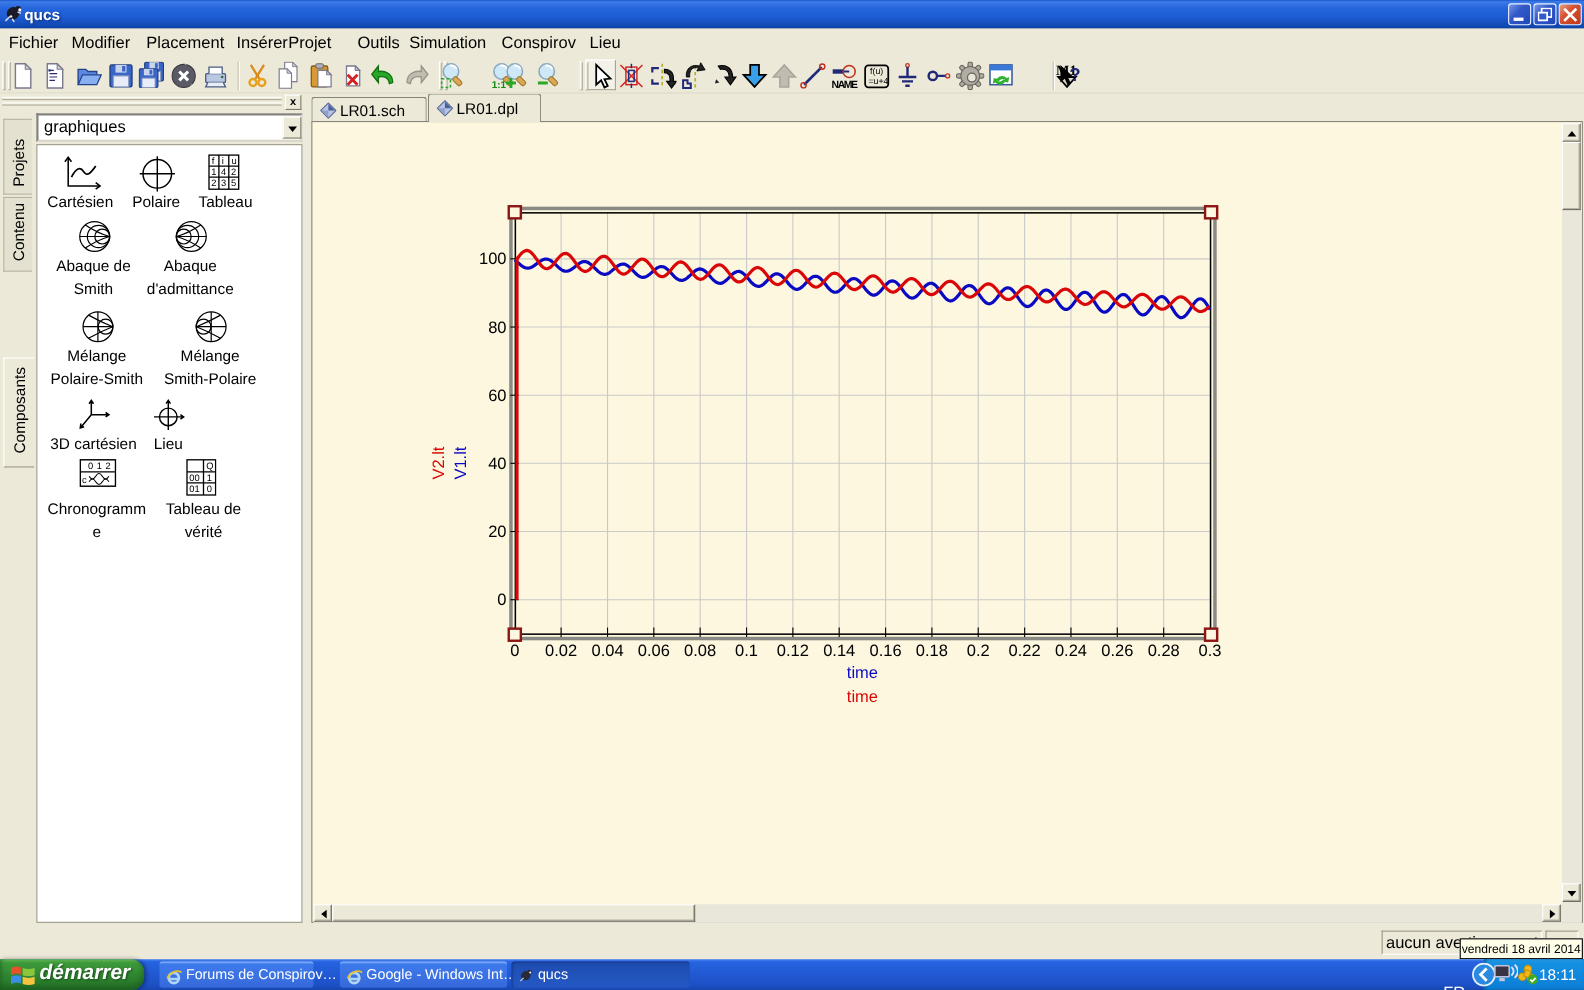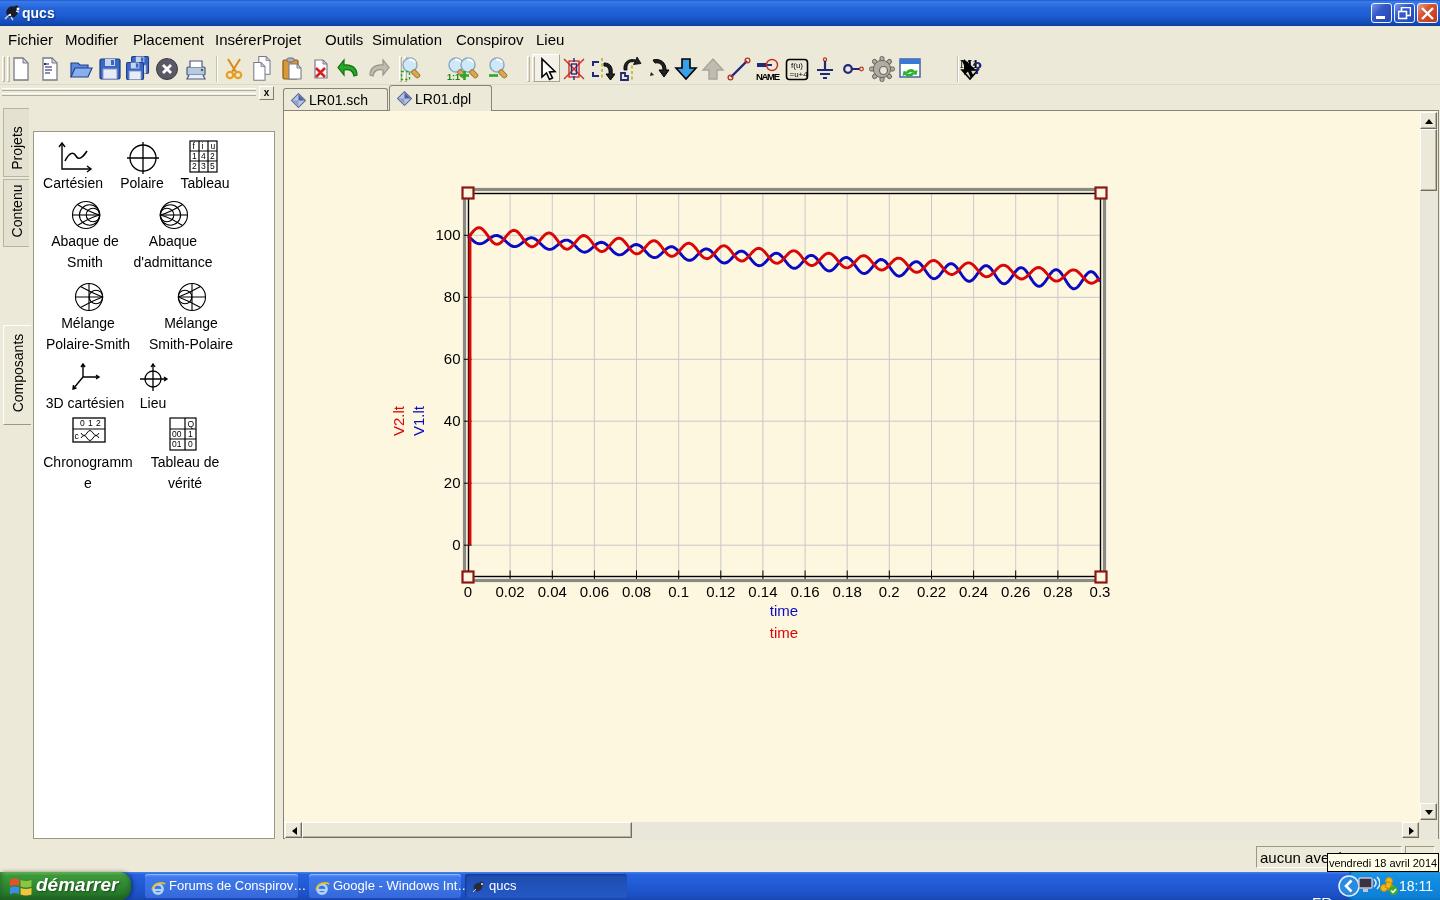--- a/index.html
+++ b/index.html
@@ -393,20 +393,24 @@
       <span class="gripline" style="top:0"></span>
       <span class="gripline" style="top:5px"></span>
     </div>
  <div class="abs" id="dockclose">x</div>
  <div class="abs vtab" id="vtab1" style="top:23px;height:69px"></div>
  <div class="abs vtab" id="vtab2" style="top:94px;height:68px"></div>
  <div class="abs vtab" id="vtab3" style="top:240px;height:100px"></div>
  <div class="vlab" style="left:17px;top:63px">Projets</div>
  <div class="vlab" style="left:17px;top:126px">Contenu</div>
  <div class="vlab" style="left:18px;top:288px">Composants</div>
+ <div class="abs" id="combo">
+      <span class="ctext">graphiques</span>
+      <span class="abs" id="cbtn"></span>
+    </div>
  <div class="abs" id="list">
 <div class="abs" style="left:23px;top:9px"><svg width="38" height="34" viewBox="0 0 38 34">
           <g stroke="#000" stroke-width="1.4" fill="none">
             <path d="M5 2 v26 h28"></path>
             <path d="M2 6 l3 -4 3 4 M30 25 l4 3 -4 3"></path>
             <path d="M8 20 C12 12 16 10 19 15 C22 20 26 16 30 10" stroke-width="1.6"></path>
           </g>
         </svg></div>
       <div class="itm" style="left:-6px;top:41px;width:90px">Cartésien</div>
 <div class="abs" style="left:92px;top:9px"><svg width="34" height="34" viewBox="0 0 34 34">
@@ -655,21 +659,21 @@
 
 <div class="abs" id="taskbar">
  <div class="abs" id="startbtn"></div>
  <svg class="abs" style="left:8px;top:3px" width="26" height="23" viewBox="0 0 26 23">
       <path d="M2 5 Q6 2.5 11 4.5 L11 11 Q6 9 2 11.5 Z" fill="#e8502a"></path>
       <path d="M12.6 5 Q18 7 23.5 5 L23.5 11.5 Q18 13.5 12.6 11.5 Z" fill="#8cc63e"></path>
       <path d="M2 13 Q6 10.5 11 12.5 L11 19 Q6 17 2 19.5 Z" fill="#3a8ee8"></path>
       <path d="M12.6 13 Q18 15 23.5 13 L23.5 19.5 Q18 21.5 12.6 19.5 Z" fill="#f4c43e"></path>
     </svg>
  <span class="abs" id="starttext">démarrer</span>
- <div class="taskbtn" style="left:145px;width:153px">
+ <div class="taskbtn" style="left:145px;width:140px">
       <svg class="abs" style="left:5px;top:6px" width="16" height="16" viewBox="0 0 16 16">
         <circle cx="8" cy="9" r="4.6" fill="none" stroke="#aed4f8" stroke-width="2.6"></circle>
         <line x1="4" y1="10" x2="12.6" y2="10" stroke="#aed4f8" stroke-width="2.2"></line>
         <path d="M2 9.5 C5 3 11 1.5 15.2 4" stroke="#e8c020" stroke-width="1.6" fill="none"></path>
       </svg>
       <span>Forums de Conspirov…</span>
     </div>
  <div class="taskbtn" style="left:309px;width:152px">
       <svg class="abs" style="left:5px;top:6px" width="16" height="16" viewBox="0 0 16 16">
         <circle cx="8" cy="9" r="4.6" fill="none" stroke="#aed4f8" stroke-width="2.6"></circle>

